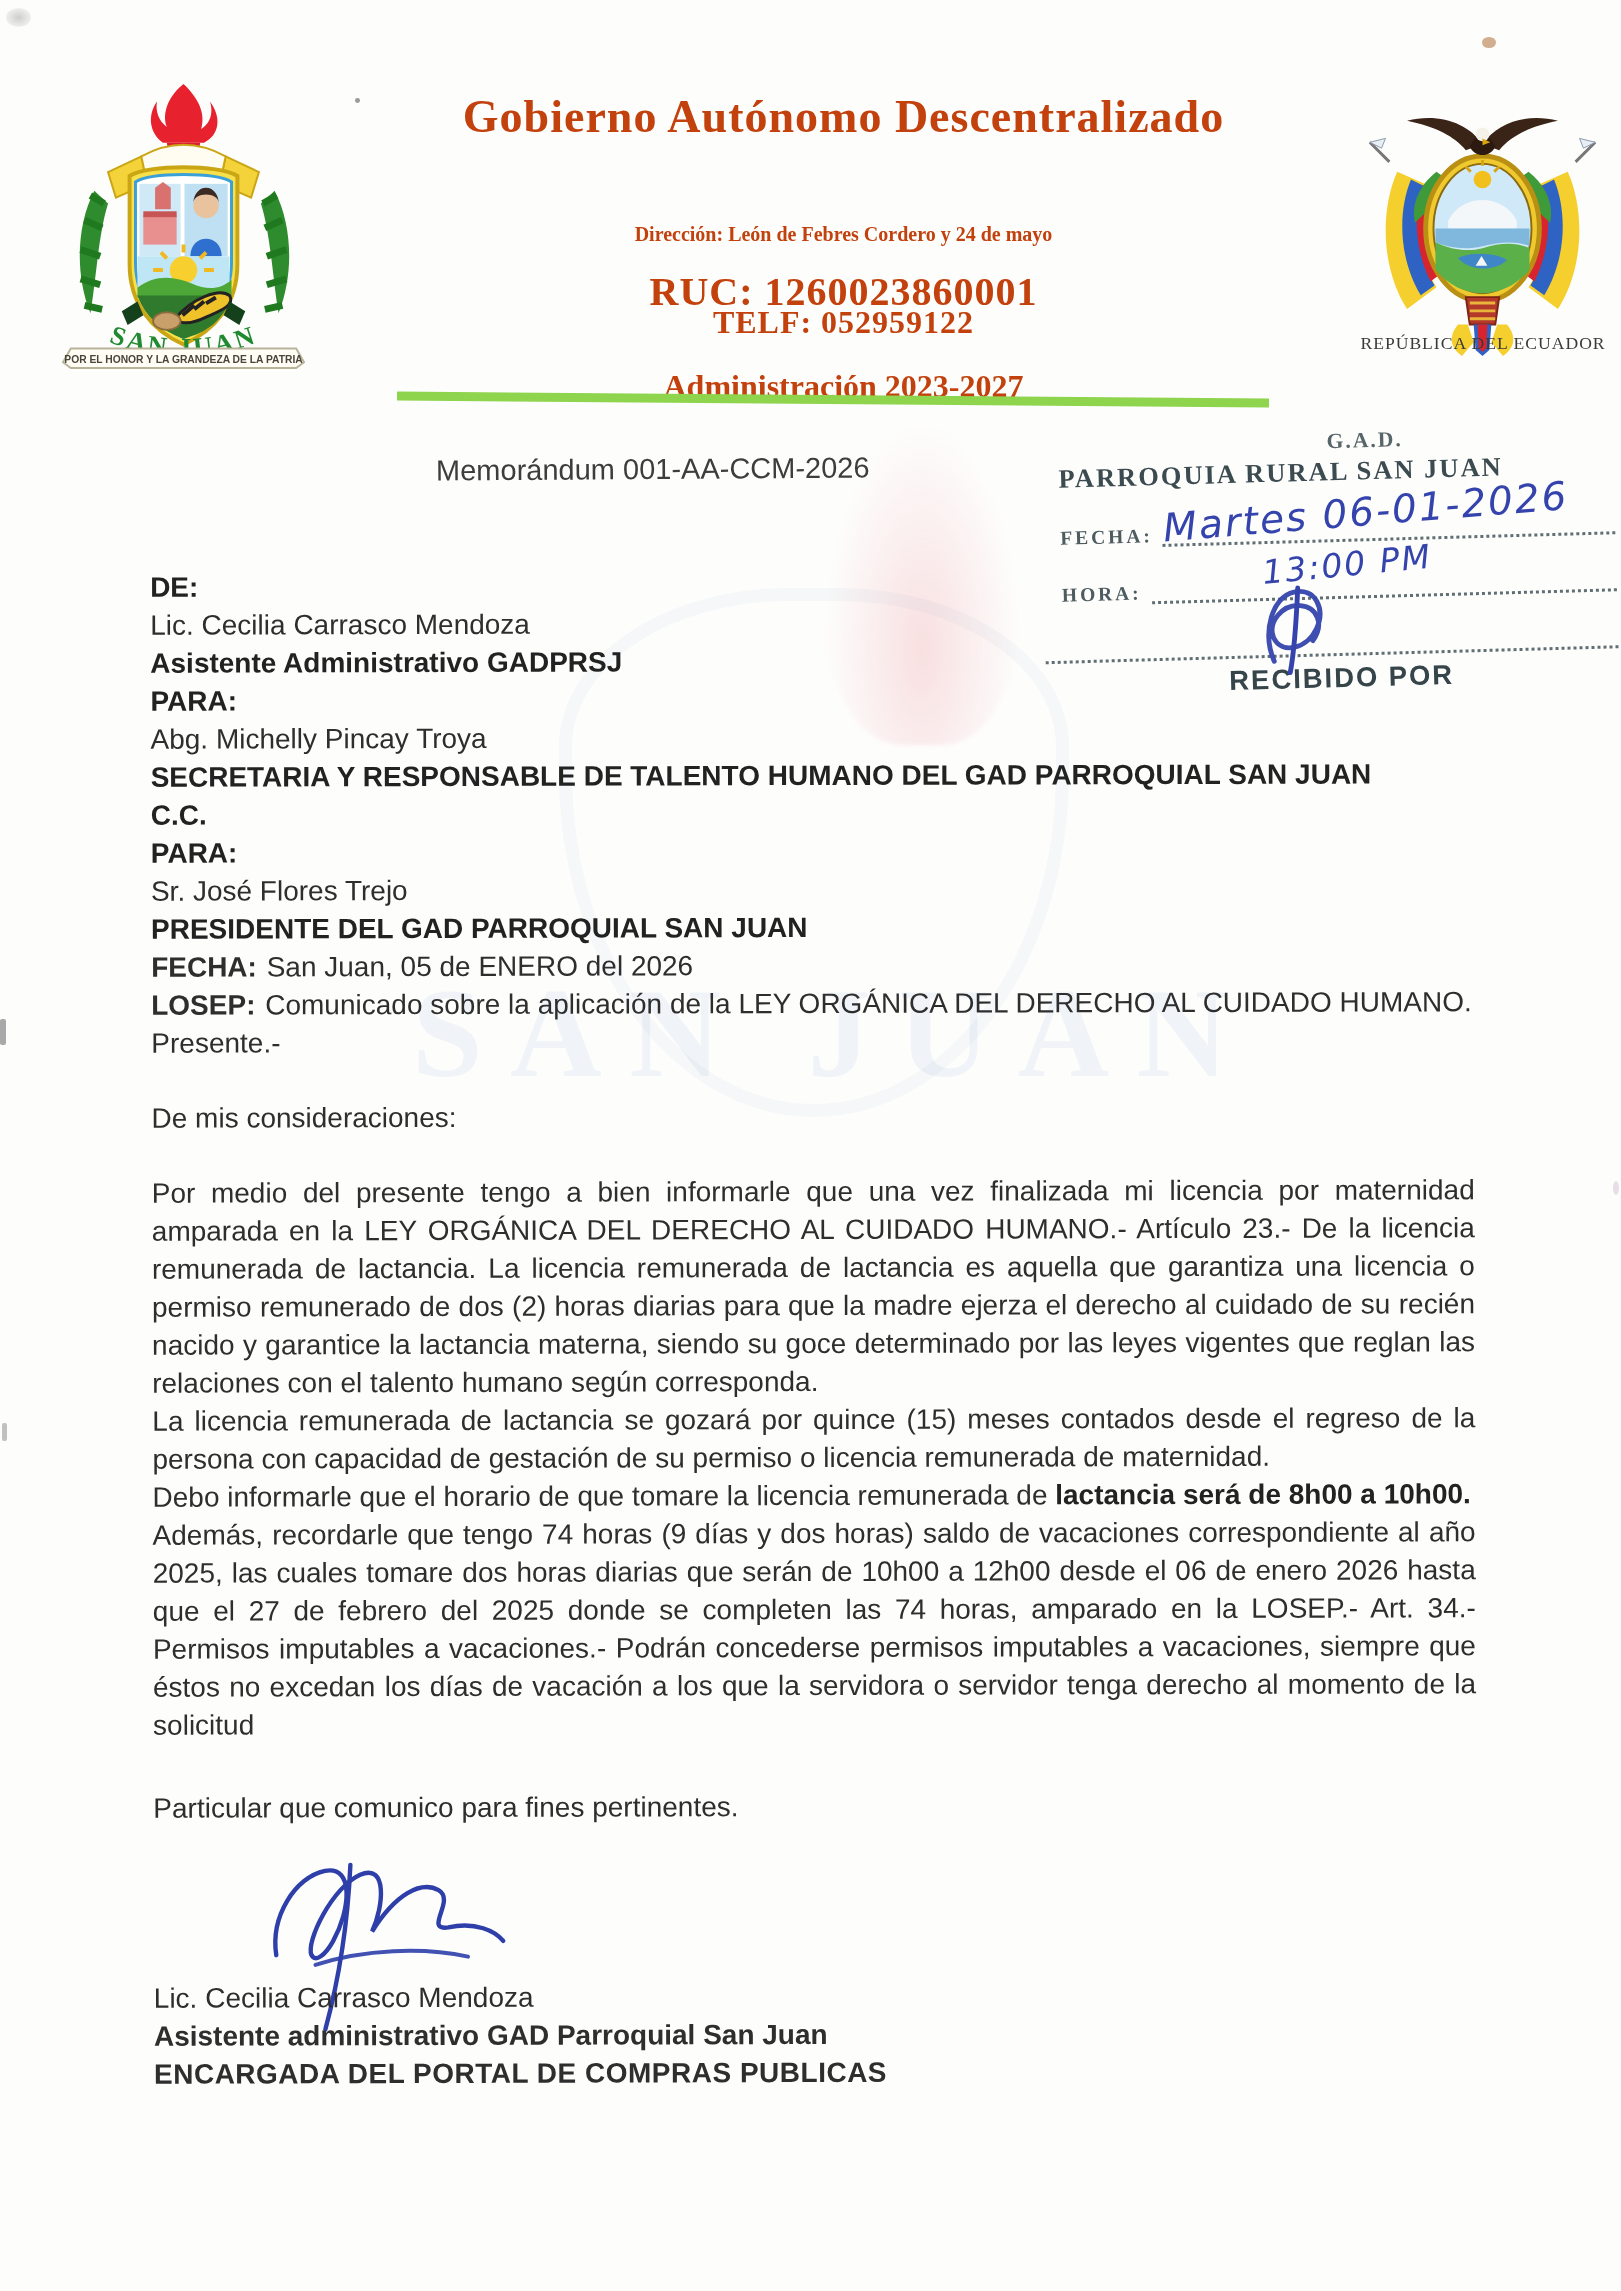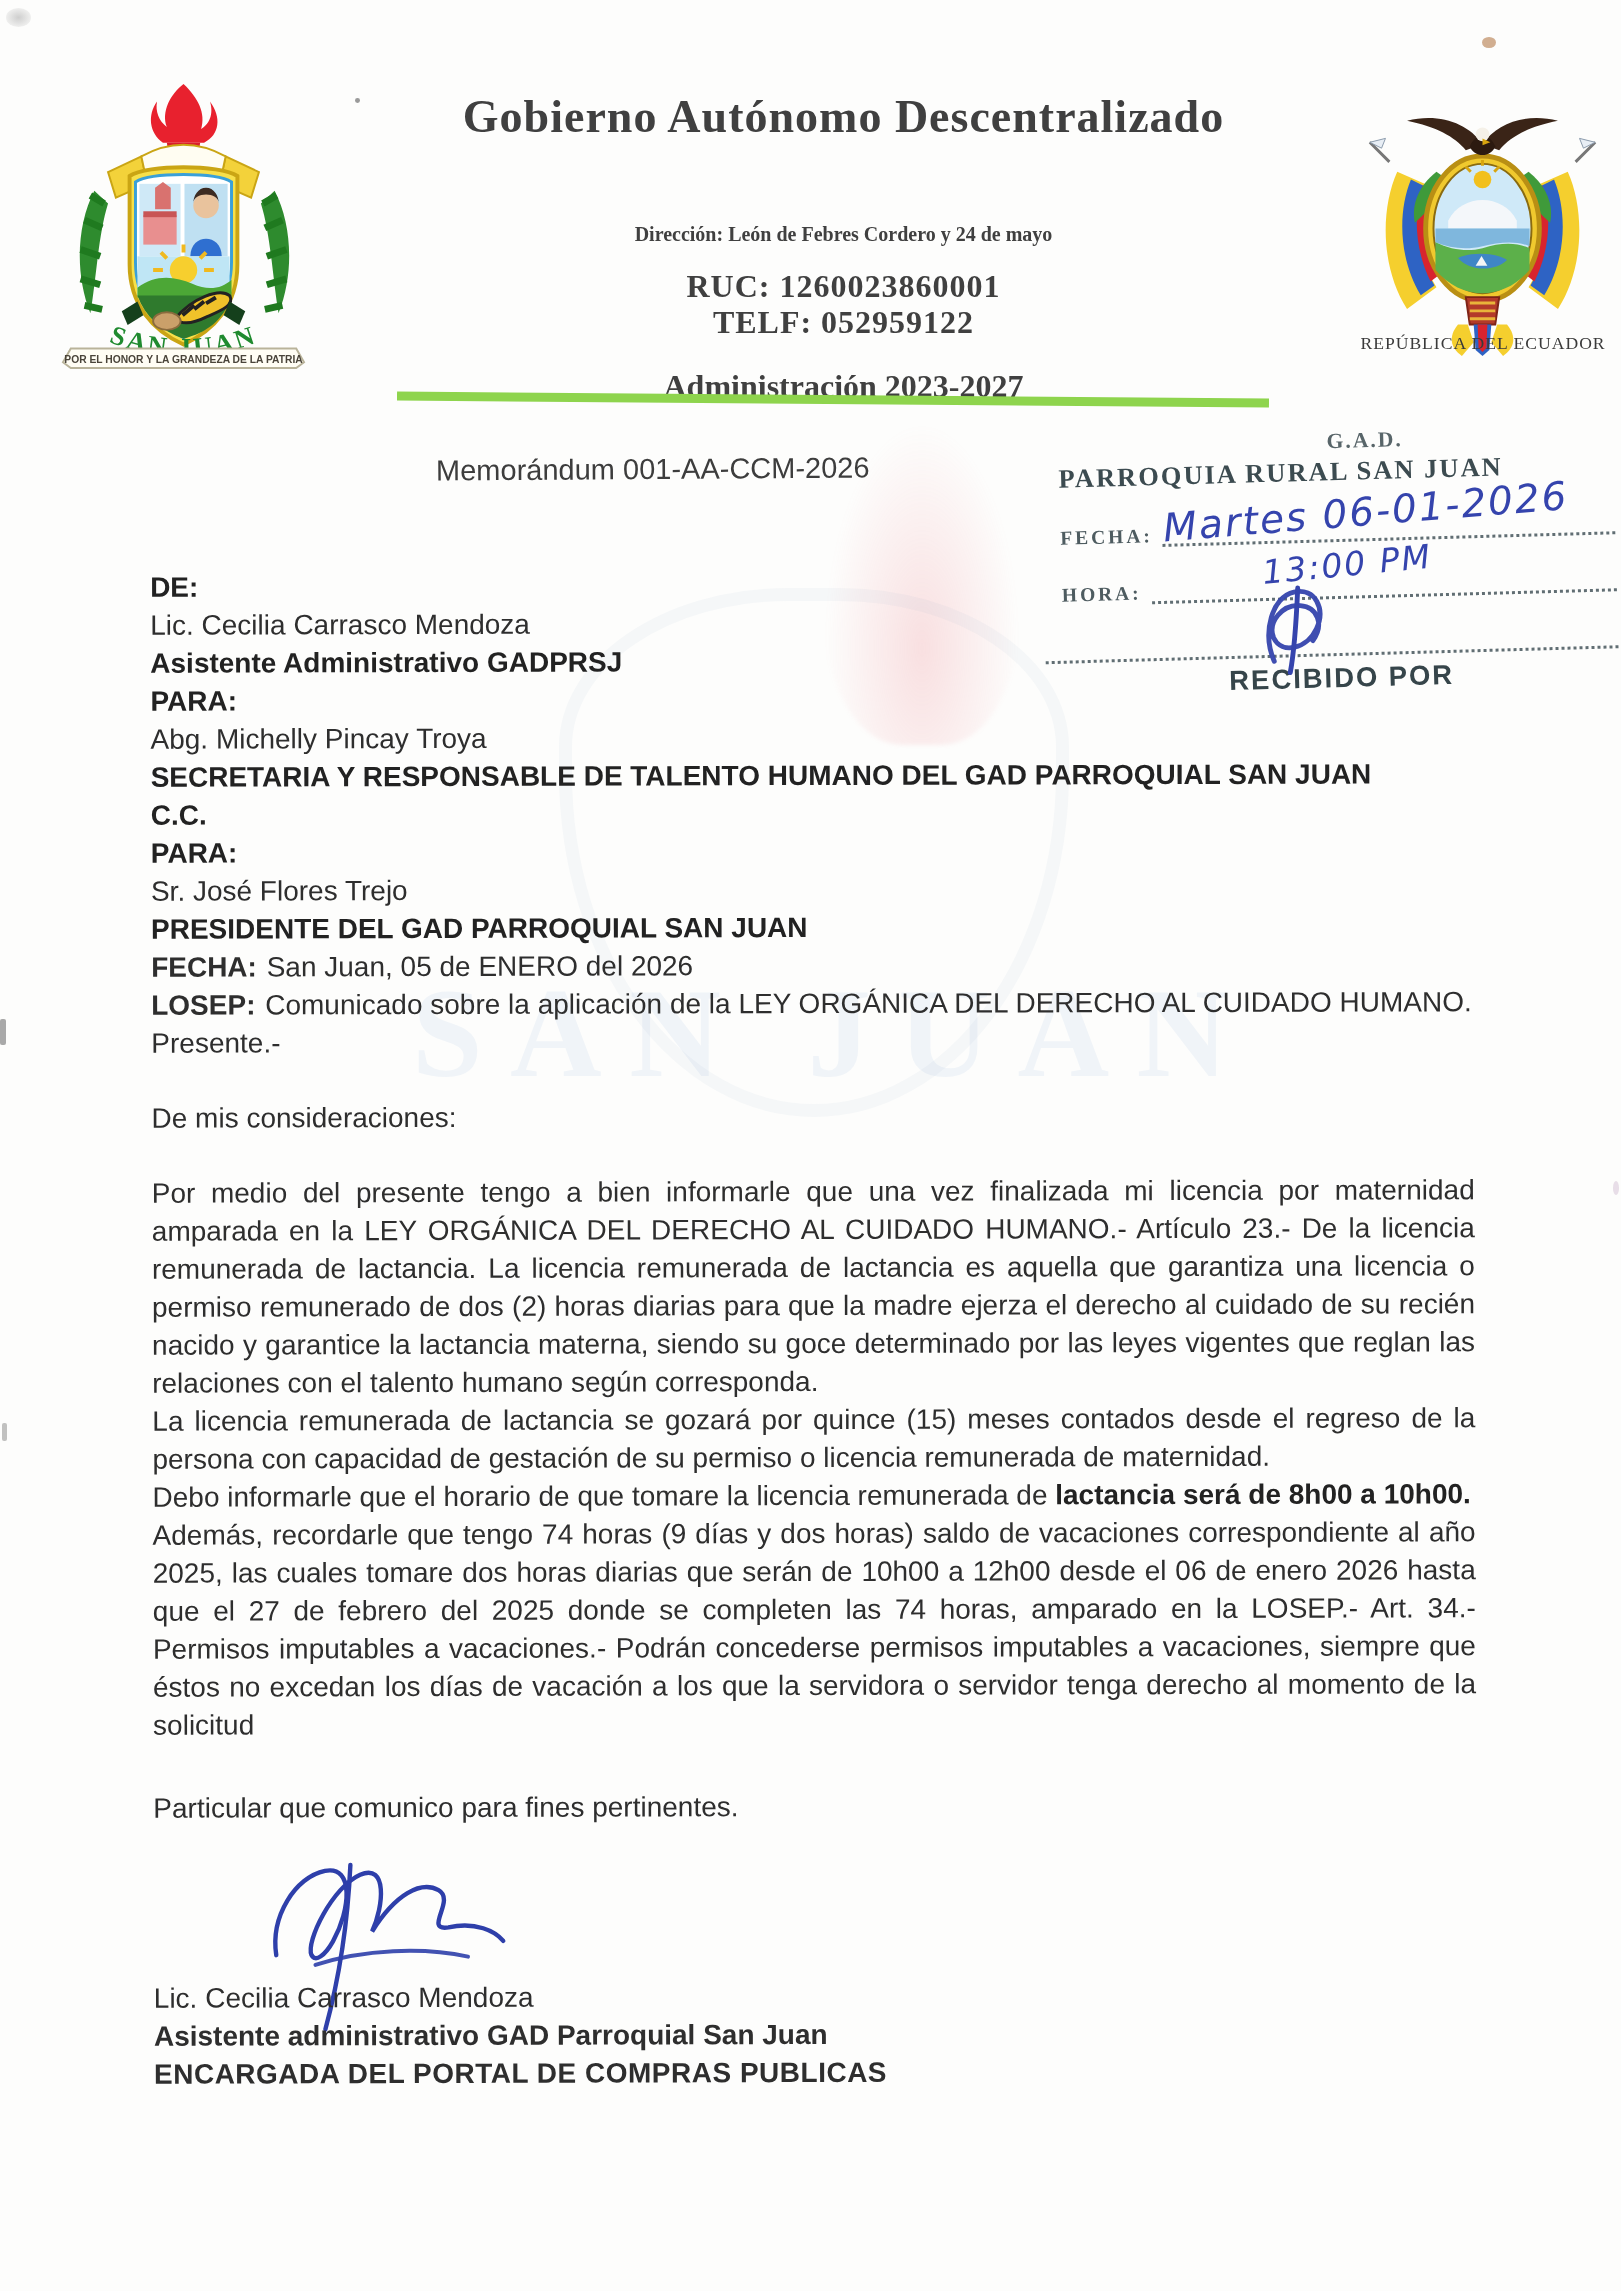--- a/index.html
+++ b/index.html
@@ -29,25 +29,25 @@
   }
   .wm-text {
     position: absolute; left: 0px; top: 549px; width: 745px;
     font-family: "Liberation Serif", serif;
     font-size: 127px; font-weight: bold; letter-spacing: 27.4px;
     color: rgba(125,170,215,0.10); text-align: center; white-space: nowrap;
   }
 
   
   .header-line { position: absolute; left: 314px; width: 1059px; text-align: center;
-    font-family: "Liberation Serif", serif; font-weight: bold; color: #404040; }
+    font-family: "Liberation Serif", serif; font-weight: bold; color: #c2410c; }
   .hl1 { top: 90px;  font-size: 46px; letter-spacing: 1px; }
   .hl2 { top: 157px; font-size: 44px; letter-spacing: 1px; }
   .hl3 { top: 223px; font-size: 20px; }
-  .hl4 { top: 268px; font-size: 32px; letter-spacing: 1px; }
+  .hl4 { top: 268px; font-size: 40px; letter-spacing: 1px; }
   .hl5 { top: 304px; font-size: 32px; letter-spacing: 1px; }
   .hl6 { top: 368px; font-size: 32px; }
   .green-divider { position: absolute; left: 397px; top: 395px; width: 872px; height: 8.8px;
     background: #8ed44d; transform: rotate(0.45deg); }
 
   .emblem-left { position: absolute; left: 57px; top: 78px; width: 253px; height: 294px; }
   .emblem-right { position: absolute; left: 1360px; top: 103px; width: 245px; height: 255px; }
   .emblem-caption {
     position: absolute; left: 1341px; top: 333px; width: 284px; text-align: center;
     font-family: "Liberation Serif", serif; font-size: 17.6px; letter-spacing: 1px; color: #3a3a3a;

